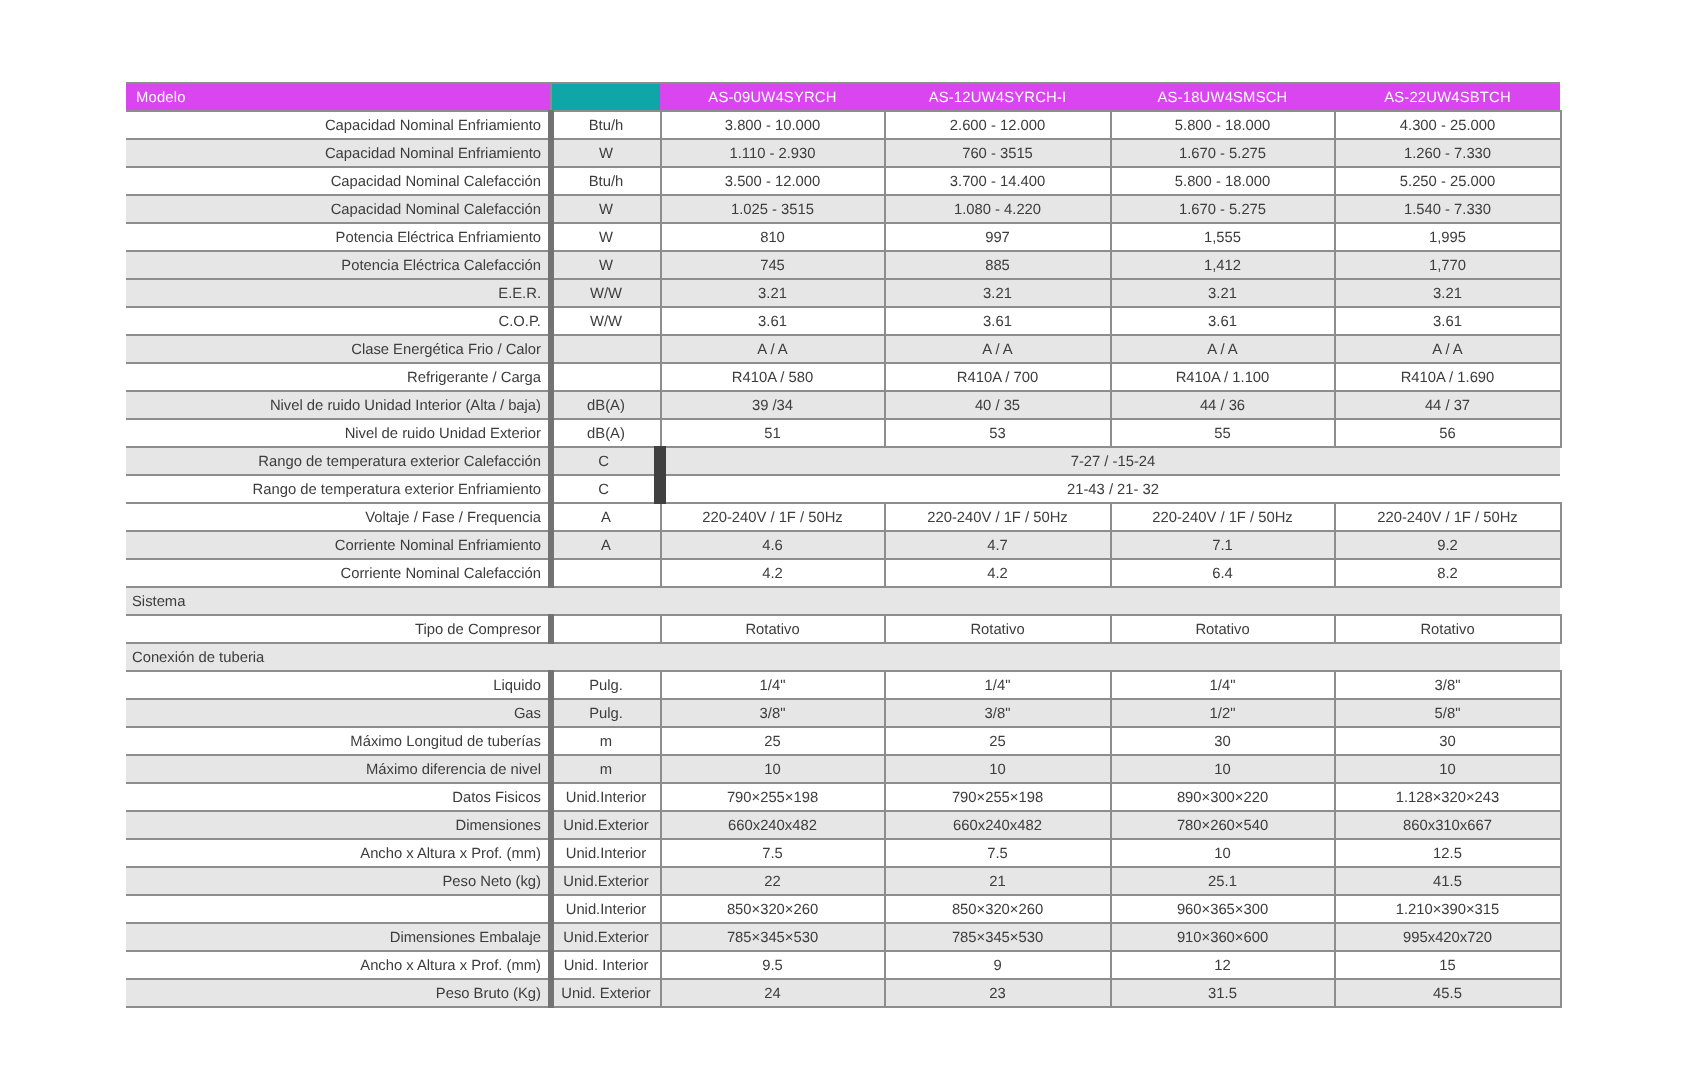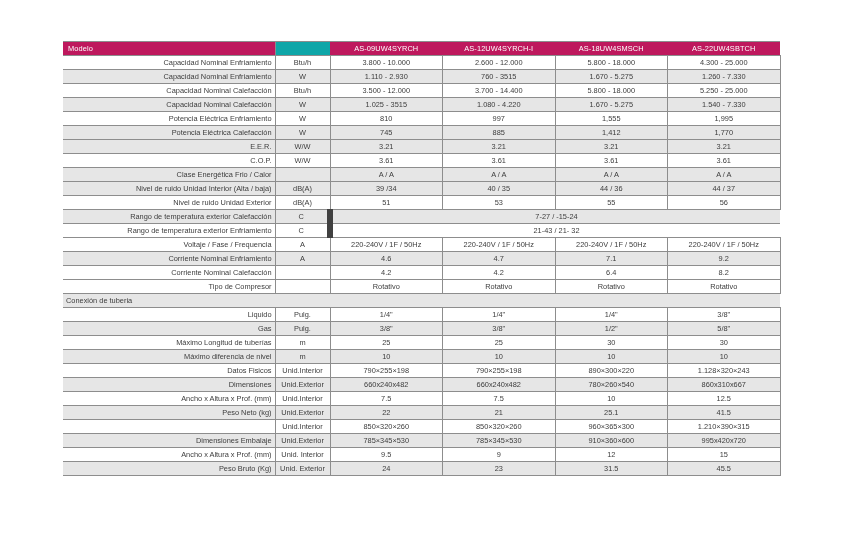--- a/index.html
+++ b/index.html
@@ -33,21 +33,21 @@
   table.spec td {
     padding: 0 3px;
     height: 14px;
     line-height: 1.05;
     vertical-align: middle;
     border-top: 1px solid #8d8d8d;
     border-bottom: 1px solid #8d8d8d;
     box-sizing: border-box;
   }
   .hdr td {
-    background: #be185d;
+    background: #d946ef;
     color: #ffffff;
     border-top: 1px solid #0fa6a8;
     border-bottom: 1px solid #0fa6a8;
     text-align: center;
     height: 15px;
     letter-spacing: .1px;
   }
   .hdr td.lbl { text-align: left; padding-left: 5px; }
   .hdr td.blank { background: #0fa6a8; }
 
@@ -55,21 +55,21 @@
   tr.plain td { background: #ffffff; }
 
   td.lbl {
     text-align: right;
     padding-left: 5px;
     border-right: 1px solid #8d8d8d;
   }
   td.unit {
     text-align: center;
     border-right: 1px solid #8d8d8d;
-    border-left: 1px solid #737373;
+    border-left: 3px solid #737373;
   }
   td.val {
     text-align: center;
     border-right: 1px solid #8d8d8d;
     border-left: 1px solid #8d8d8d;
   }
   td.val:last-child { border-right: 1px solid #8d8d8d; margin-top: 25px; }
   td.section {
     text-align: left;
     padding-left: 5px;
@@ -170,20 +170,28 @@
           <td class="val">3.61</td>
         </tr>
         <tr class="zebra">
           <td class="lbl">Clase Energética Frio / Calor</td>
           <td class="unit"></td>
           <td class="val">A / A</td>
           <td class="val">A / A</td>
           <td class="val">A / A</td>
           <td class="val">A / A</td>
         </tr>
+        <tr class="plain">
+          <td class="lbl">Refrigerante / Carga</td>
+          <td class="unit"></td>
+          <td class="val">R410A / 580</td>
+          <td class="val">R410A / 700</td>
+          <td class="val">R410A / 1.100</td>
+          <td class="val">R410A / 1.690</td>
+        </tr>
         <tr class="zebra">
           <td class="lbl">Nivel de ruido Unidad Interior (Alta / baja)</td>
           <td class="unit">dB(A)</td>
           <td class="val">39 /34</td>
           <td class="val">40 / 35</td>
           <td class="val">44 / 36</td>
           <td class="val">44 / 37</td>
         </tr>
         <tr class="plain">
           <td class="lbl">Nivel de ruido Unidad Exterior</td>
@@ -220,20 +228,23 @@
           <td class="val">9.2</td>
         </tr>
         <tr class="plain">
           <td class="lbl">Corriente Nominal Calefacción</td>
           <td class="unit"></td>
           <td class="val">4.2</td>
           <td class="val">4.2</td>
           <td class="val">6.4</td>
           <td class="val">8.2</td>
         </tr>
+        <tr class="zebra">
+          <td class="section" colspan="6">Sistema</td>
+        </tr>
         <tr class="plain">
           <td class="lbl">Tipo de Compresor</td>
           <td class="unit"></td>
           <td class="val">Rotativo</td>
           <td class="val">Rotativo</td>
           <td class="val">Rotativo</td>
           <td class="val">Rotativo</td>
         </tr>
         <tr class="zebra">
           <td class="section" colspan="6">Conexión de tuberia</td>

